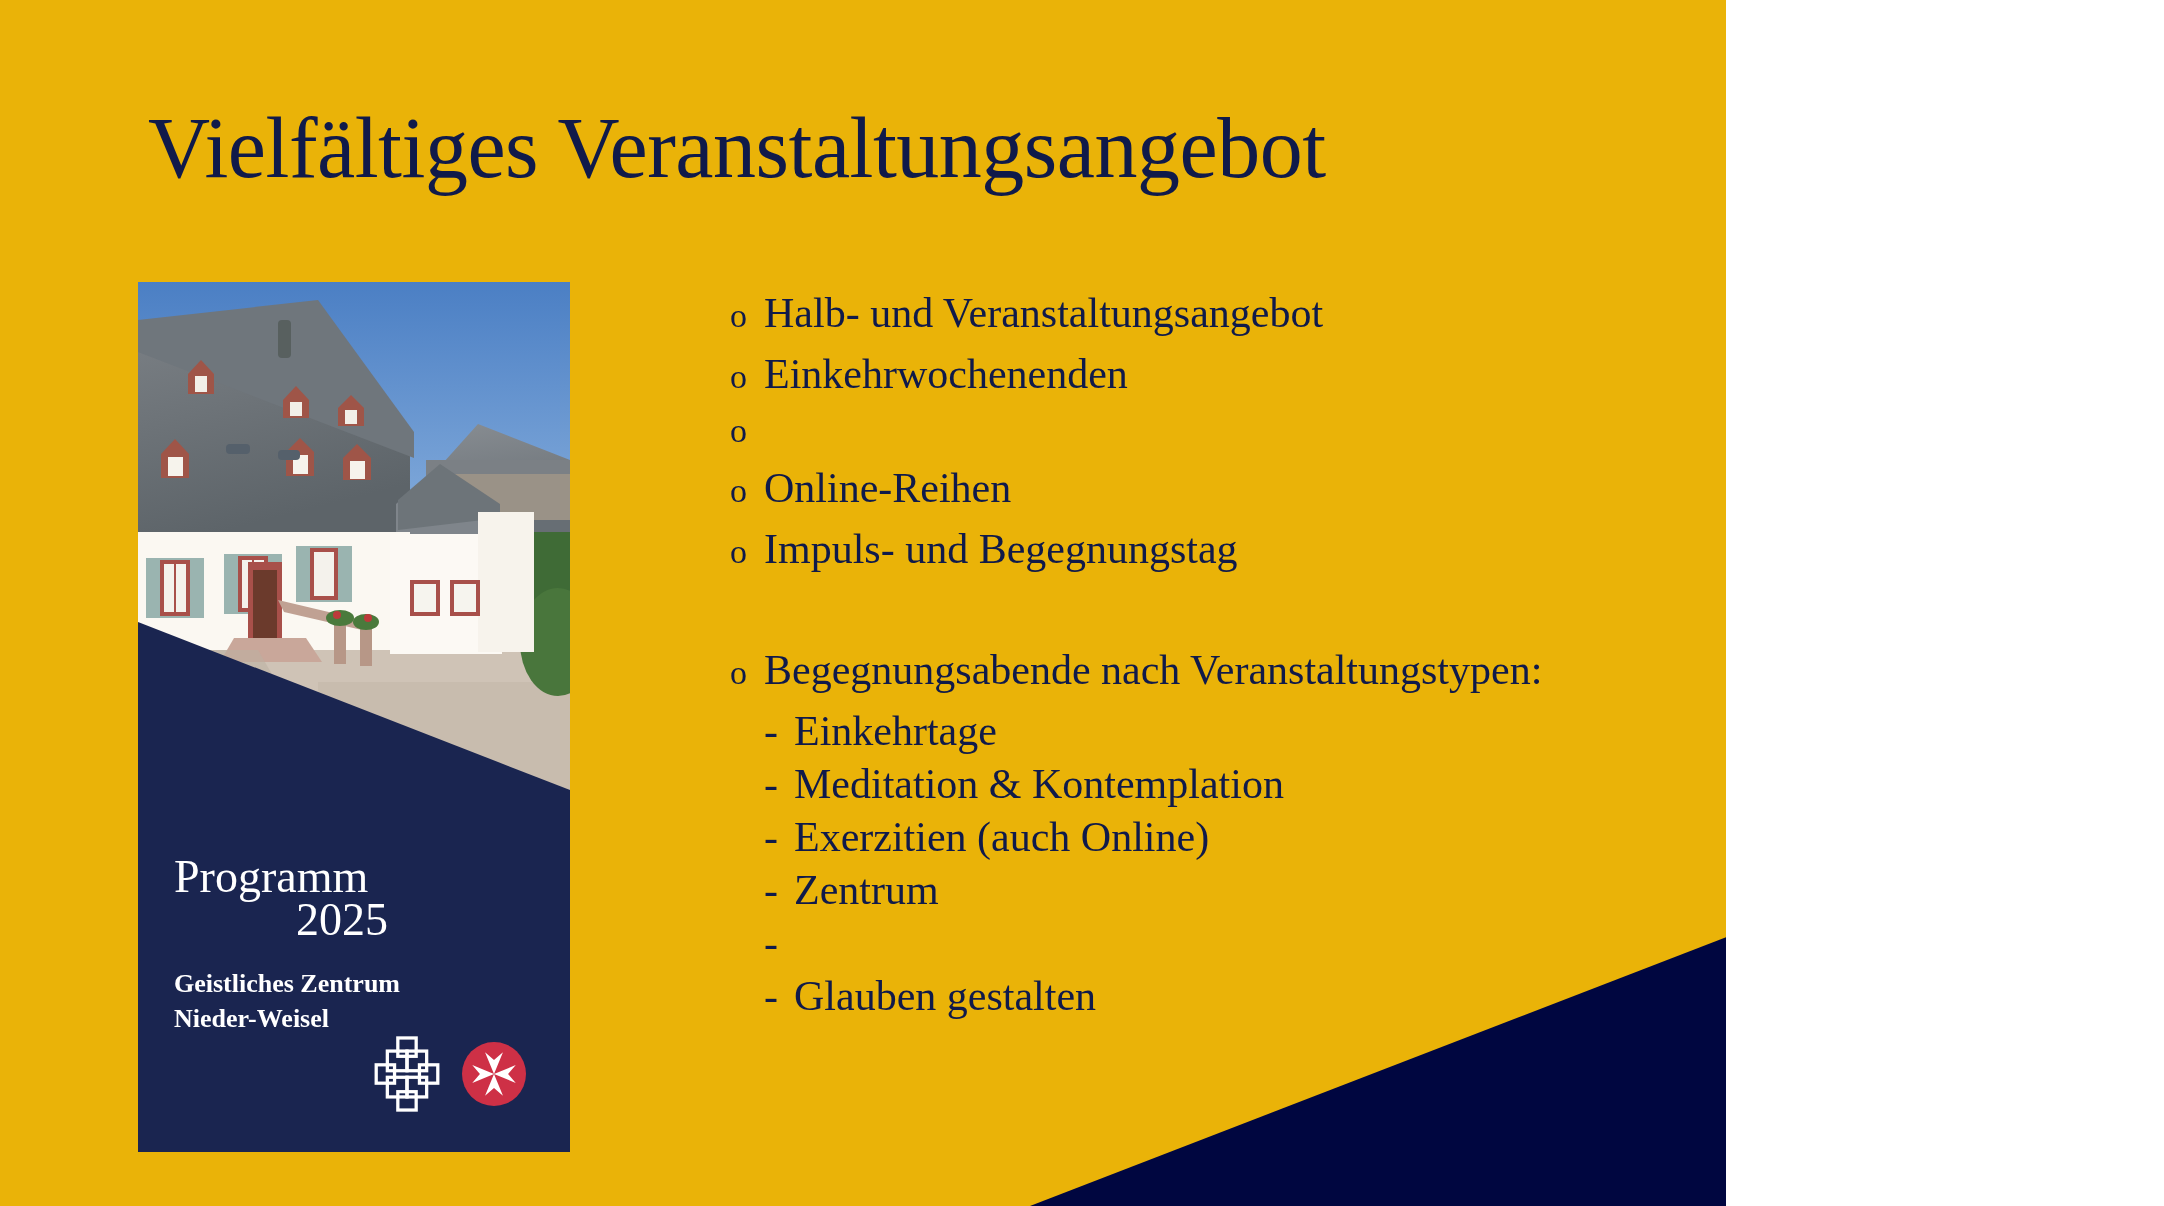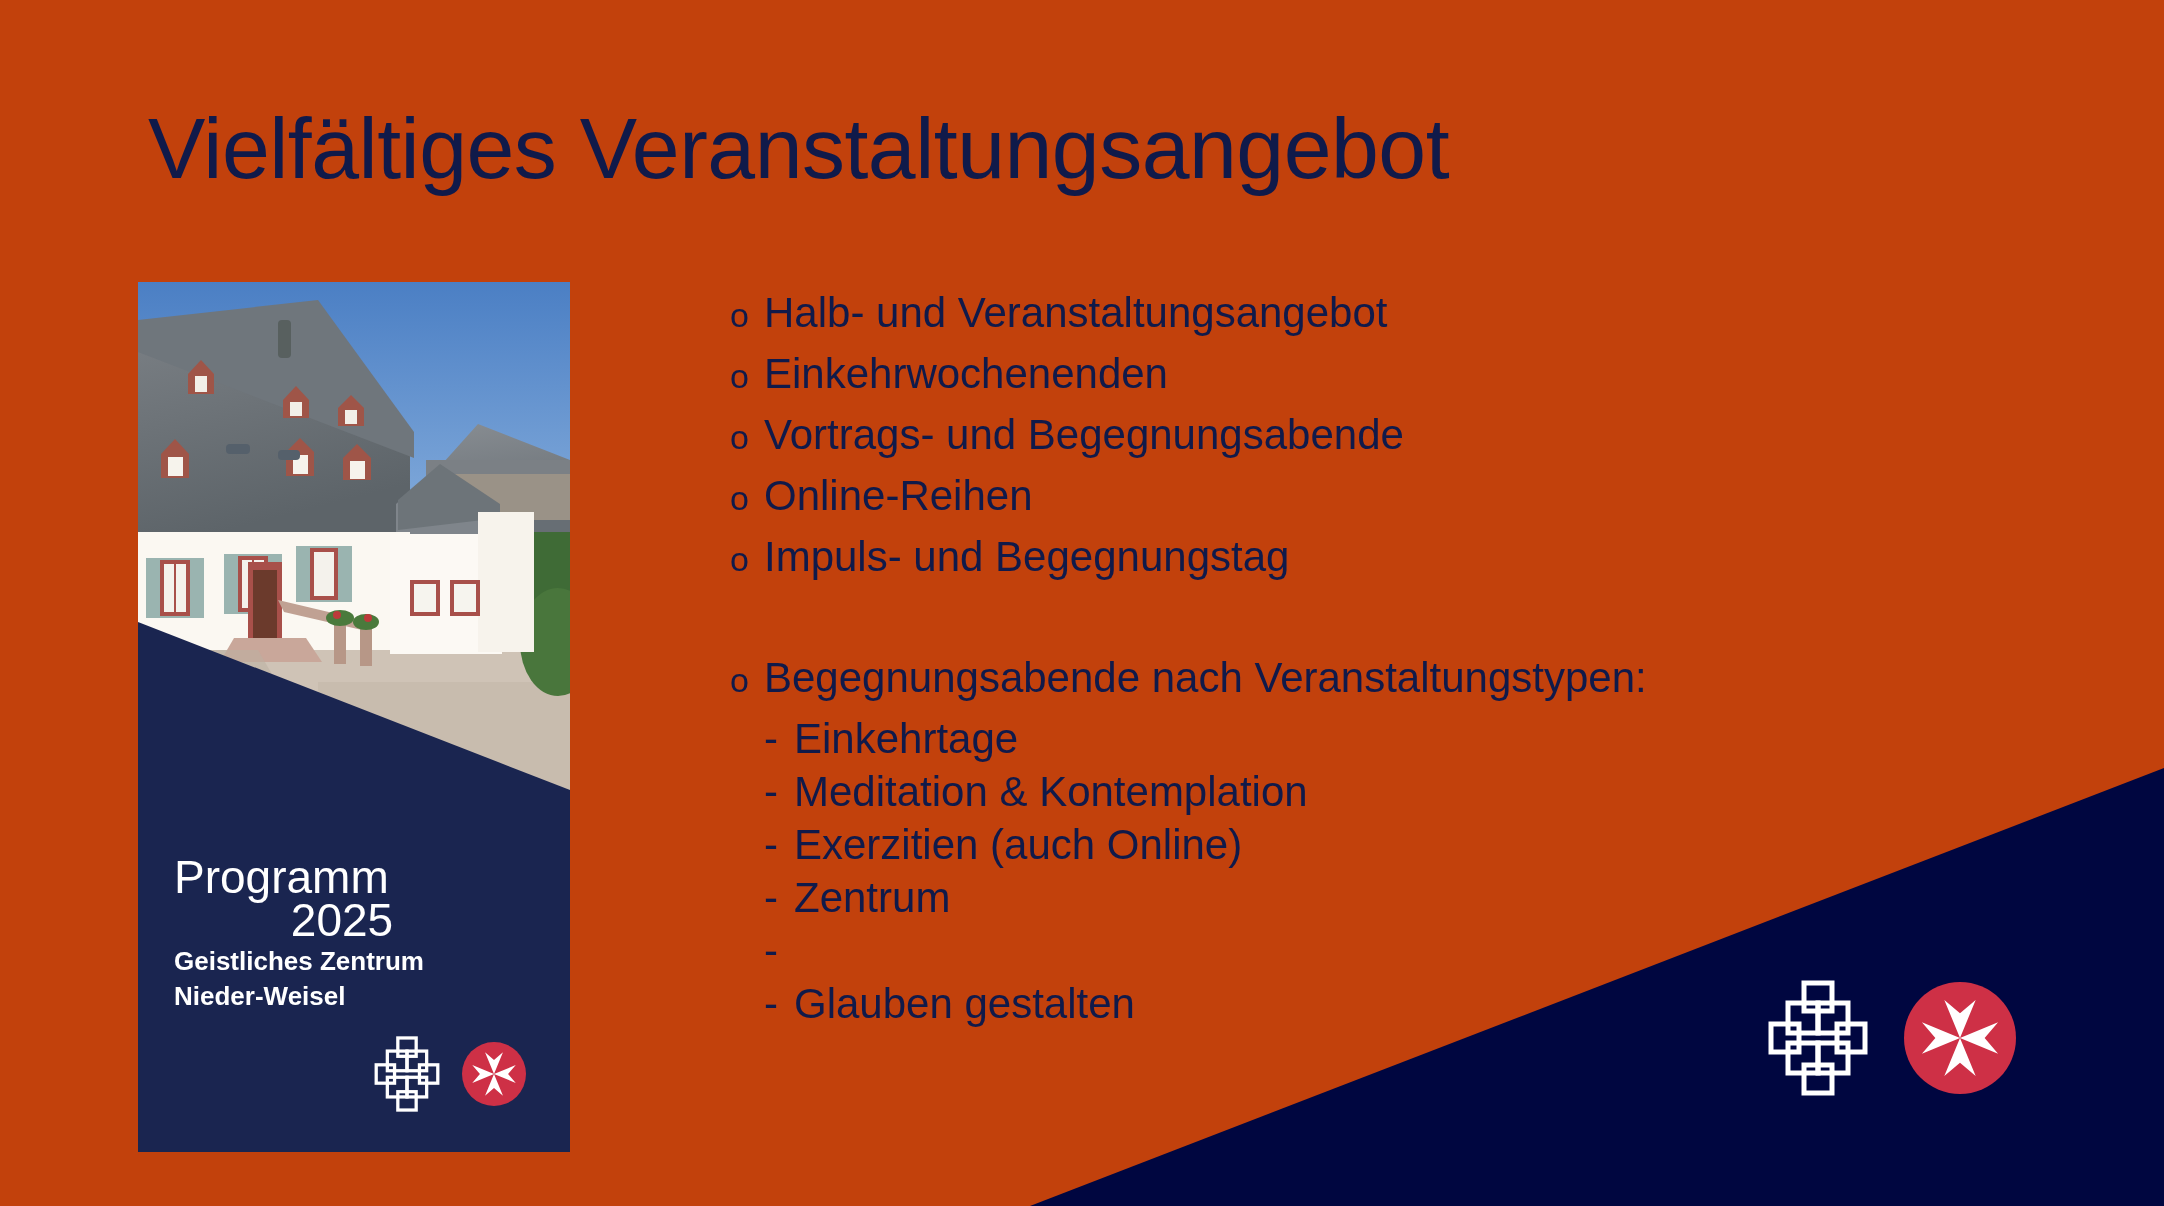--- a/index.html
+++ b/index.html
@@ -2,25 +2,25 @@
 <html lang="de"><head>
 <meta charset="utf-8">
 <style>
   html, body {
     margin: 0;
     padding: 0;
     background: #ffffff;
   }
   #slide {
     position: relative;
-    width: 2164px;
+    width: 1726px;
     height: 1206px;
-    background: #c2410c;
+    background: #eab308;
     overflow: hidden;
-    font-family: Liberation Sans, sans-serif;
+    font-family: Liberation Serif, serif;
   }
 
   
   .corner-wedge {
     position: absolute;
     left: 0; top: 0;
     width: 2164px; height: 1206px;
     pointer-events: none;
   }
 
@@ -86,20 +86,21 @@
     font-size: 46px;
     font-weight: 400;
     line-height: 1.05;
     text-align: center;
     padding-right: 24px;
     margin-top: -4px;
   }
   .bro-sub1 {
     font-size: 26px;
     font-weight: 700;
+    margin-top: 22px;
     line-height: 1.35;
   }
   .bro-sub2 {
     font-size: 26px;
     font-weight: 700;
     line-height: 1.35;
   }
 
   .brochure-logos {
     position: absolute;
@@ -324,21 +325,20 @@
     <div class="bullet-row">
       <span class="bullet-mark">o</span>
       <span class="bullet-text">Halb- und Veranstaltungsangebot</span>
     </div>
     <div class="bullet-row">
       <span class="bullet-mark">o</span>
       <span class="bullet-text">Einkehrwochenenden</span>
     </div>
     <div class="bullet-row">
       <span class="bullet-mark">o</span>
-      <span class="bullet-text">Vortrags- und Begegnungsabende</span>
     </div>
     <div class="bullet-row">
       <span class="bullet-mark">o</span>
       <span class="bullet-text">Online-Reihen</span>
     </div>
     <div class="bullet-row">
       <span class="bullet-mark">o</span>
       <span class="bullet-text">Impuls- und Begegnungstag</span>
     </div>
 

